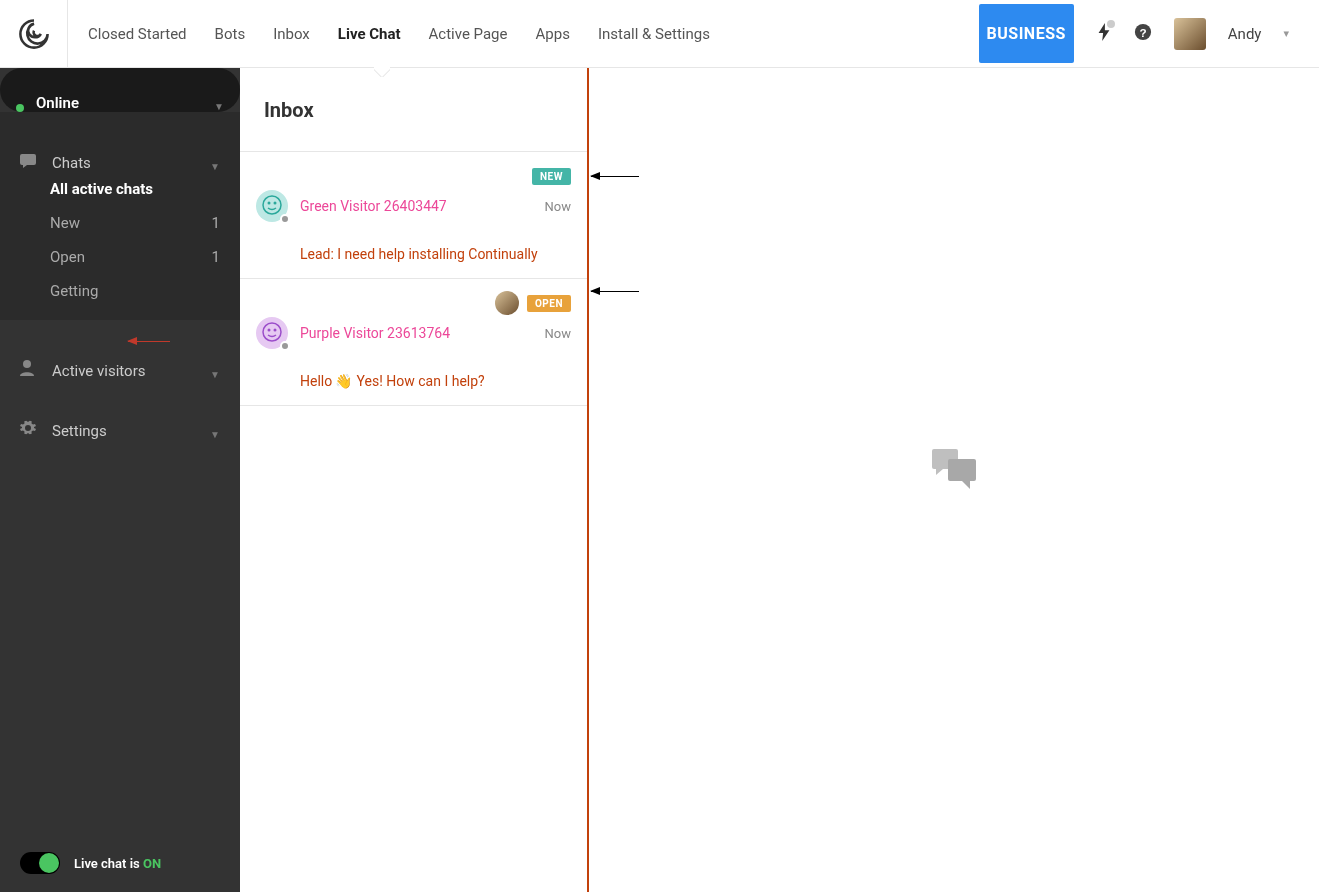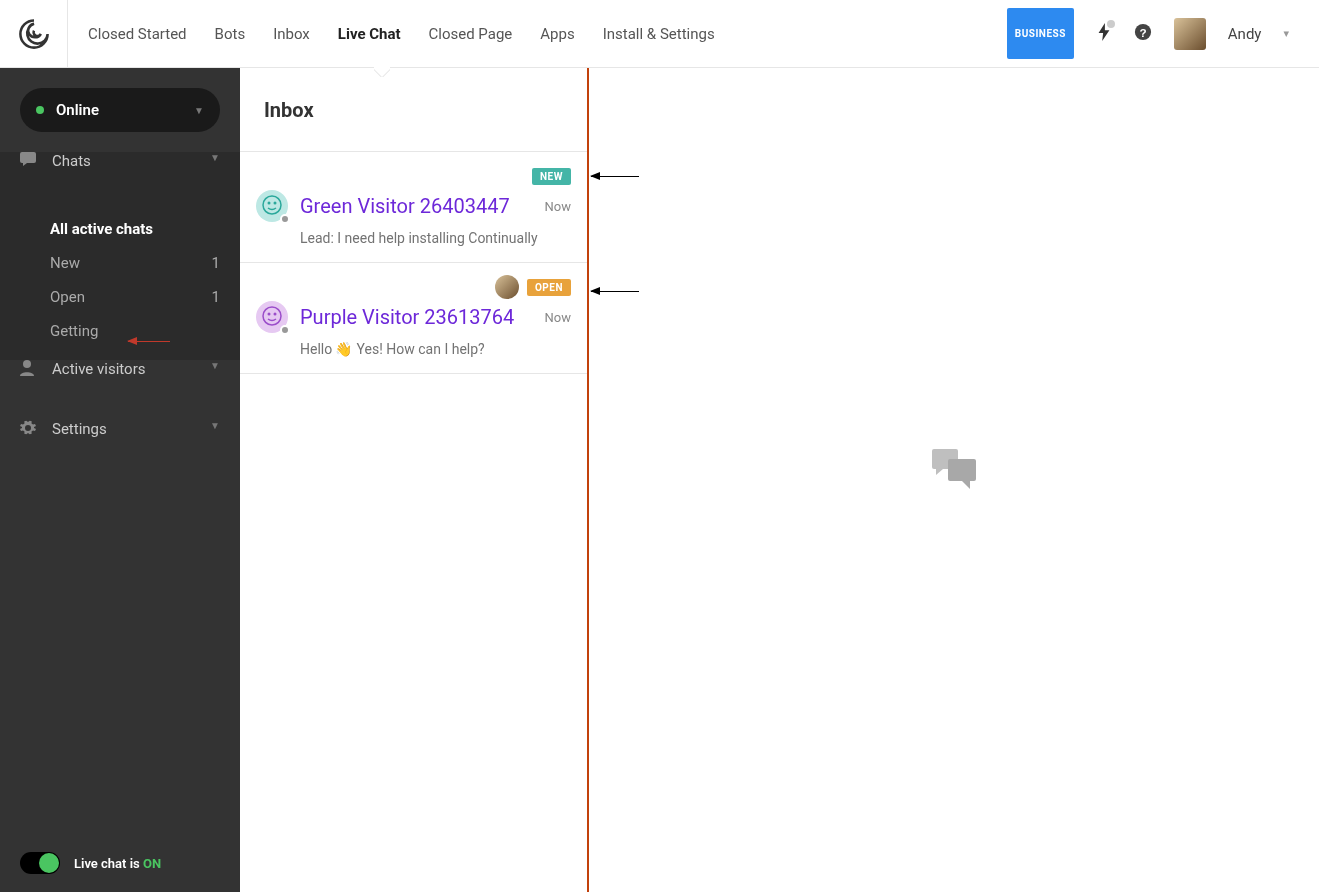--- a/index.html
+++ b/index.html
@@ -6,38 +6,38 @@
   body { font-family: -apple-system, BlinkMacSystemFont, "Segoe UI", Roboto, Helvetica, Arial, sans-serif; font-size: 14px; color: #333; width: 1319px; height: 892px; overflow: hidden; background: #fff; }
   
   
   .topnav { height: 68px; border-bottom: 1px solid #e6e6e6; display: flex; align-items: center; }
   .logo-cell { width: 68px; height: 68px; border-right: 1px solid #e6e6e6; display: flex; align-items: center; justify-content: center; }
   .logo-spiral { width: 34px; height: 34px; }
   .nav-links { display: flex; gap: 28px; padding-left: 20px; }
   .nav-link { color: #555; font-size: 15px; cursor: pointer; }
   .nav-link.active { color: #222; font-weight: 700; }
   .nav-right { margin-left: auto; display: flex; align-items: center; gap: 22px; padding-right: 30px; }
-  .badge-business { background: #2d8af0; color: #fff; font-size: 10px; font-weight: 700; letter-spacing: 0.5px; padding: 20px 8px; border-radius: 2px; }
+  .badge-business { background: #2d8af0; color: #fff; font-size: 16px; font-weight: 700; letter-spacing: 0.5px; padding: 20px 8px; border-radius: 2px; }
   .icon-btn { position: relative; cursor: pointer; color: #444; }
   .notif-dot { position: absolute; top: -3px; right: -3px; width: 8px; height: 8px; background: #ccc; border-radius: 50%; }
   .avatar { width: 32px; height: 32px; border-radius: 3px; background: linear-gradient(135deg,#d9c29a,#6b4e2e); }
   .user-name { font-size: 15px; color: #444; }
   .chev-down { font-size: 11px; color: #999; }
 
   
   .body-wrap { display: flex; height: 824px; }
   
   
   .sidebar { width: 240px; background: #333333; color: #ccc; display: flex; flex-direction: column; position: relative; }
-  .status-pill { margin: 20px; background: #1a1a1a; border-radius: 22px; height: 44px; display: flex; align-items: center; padding: 0 16px; cursor: pointer; }
+  .status-pill { background: #1a1a1a; border-radius: 22px; height: 44px; display: flex; align-items: flex-end; padding: 0 16px; cursor: pointer; }
   .status-dot { width: 8px; height: 8px; background: #4ac561; border-radius: 50%; margin-right: 12px; }
   .status-label { color: #fff; font-weight: 600; font-size: 15px; flex: 1; }
   .status-caret { color: #777; font-size: 10px; }
   
-  .side-section { height: 60px; display: flex; align-items: flex-start; padding: 0 20px; cursor: pointer; font-size: 15px; }
+  .side-section { height: 60px; display: flex; align-items: flex-end; padding: 0 20px; cursor: pointer; font-size: 15px; }
   .side-section.darker { background: #2b2b2b; }
   .side-section .sicon { width: 18px; margin-right: 14px; color: #888; }
   .side-section .slabel { flex: 1; color: #ccc; }
   .side-section .scaret { color: #777; font-size: 10px; }
   
   .sub-list { background: #2b2b2b; padding-bottom: 12px; }
   .sub-item { display: flex; align-items: center; padding: 8px 20px 8px 50px; font-size: 15px; color: #aaa; cursor: pointer; position: relative; }
   .sub-item.active { color: #fff; font-weight: 700; }
   .sub-item .count { margin-left: auto; color: #aaa; }
   
@@ -58,23 +58,23 @@
   .conv-top { display: flex; justify-content: flex-end; gap:8px; align-items:center; margin-bottom: 4px; height:20px; }
   .tag { font-size: 10px; font-weight: 700; letter-spacing: 0.5px; padding: 3px 8px; border-radius: 2px; color: #fff; }
   .tag.new { background: #44b5a7; }
   .tag.open { background: #e8a23b; }
   .mini-avatar { width:24px; height:24px; border-radius:50%; background: linear-gradient(135deg,#d9c29a,#6b4e2e); }
   .conv-row { display:flex; align-items:center; }
   .conv-avatar { width: 32px; height: 32px; border-radius: 50%; position: relative; margin-right: 12px; display:flex; align-items:center; justify-content:center; }
   .conv-avatar.green { background:#bde8e4; }
   .conv-avatar.purple { background:#e6c9f2; }
   .conv-avatar .presence { position:absolute; right:-2px; bottom:-2px; width:10px; height:10px; background:#999; border:2px solid #fff; border-radius:50%; }
-  .conv-name { font-size: 20px; color:#6d28d9; flex:1; }
+  .conv-name { font-size: 14px; color:#ec4899; flex:1; }
   .conv-time { font-size: 13px; color:#888; }
-  .conv-preview { font-size: 14px; color:#737373; margin-top:8px; margin-left:44px; }
+  .conv-preview { font-size: 14px; color:#c2410c; margin-top:24px; margin-left:44px; }
 
   
   .main-pane { flex:1; display:flex; flex-direction:column; align-items:center; justify-content:center; position:relative; }
   .empty-icon { color:#bbb; margin-bottom: 20px; }
   .empty-text { font-size: 15px; color:#555; }
 
   
   .arrow { position:absolute; height:1px; background:#000; }
   .arrow::before { content:""; position:absolute; left:-1px; top:-4px; border-top:4.5px solid transparent; border-bottom:4.5px solid transparent; border-right:10px solid #000; }
   .arrow-red { background:#c0392b; }
@@ -87,21 +87,21 @@
   <div class="logo-cell">
     <svg class="logo-spiral" viewBox="0 0 40 40" fill="none" stroke="#333" stroke-width="3">
       <path d="M20 4 A16 16 0 1 0 36 20 A12 12 0 1 1 20 8 A8 8 0 1 0 28 20 A4 4 0 1 1 20 16"></path>
     </svg>
   </div>
   <div class="nav-links" id="nav-links">
       <span class="nav-link">Closed Started</span>
       <span class="nav-link">Bots</span>
       <span class="nav-link">Inbox</span>
       <span class="nav-link active">Live Chat</span>
-      <span class="nav-link">Closed Page</span>
+      <span class="nav-link">Active Page</span>
       <span class="nav-link">Apps</span>
       <span class="nav-link">Install &amp; Settings</span>
     </div>
   <div class="nav-right">
     <span class="badge-business">BUSINESS</span>
     <span class="icon-btn">
       <svg width="16" height="18" viewBox="0 0 16 20" fill="#333">
           <path d="M9 0 L2 11 H7 L6 20 L14 8 H9 Z"></path>
         </svg>
       <span class="notif-dot"></span>

